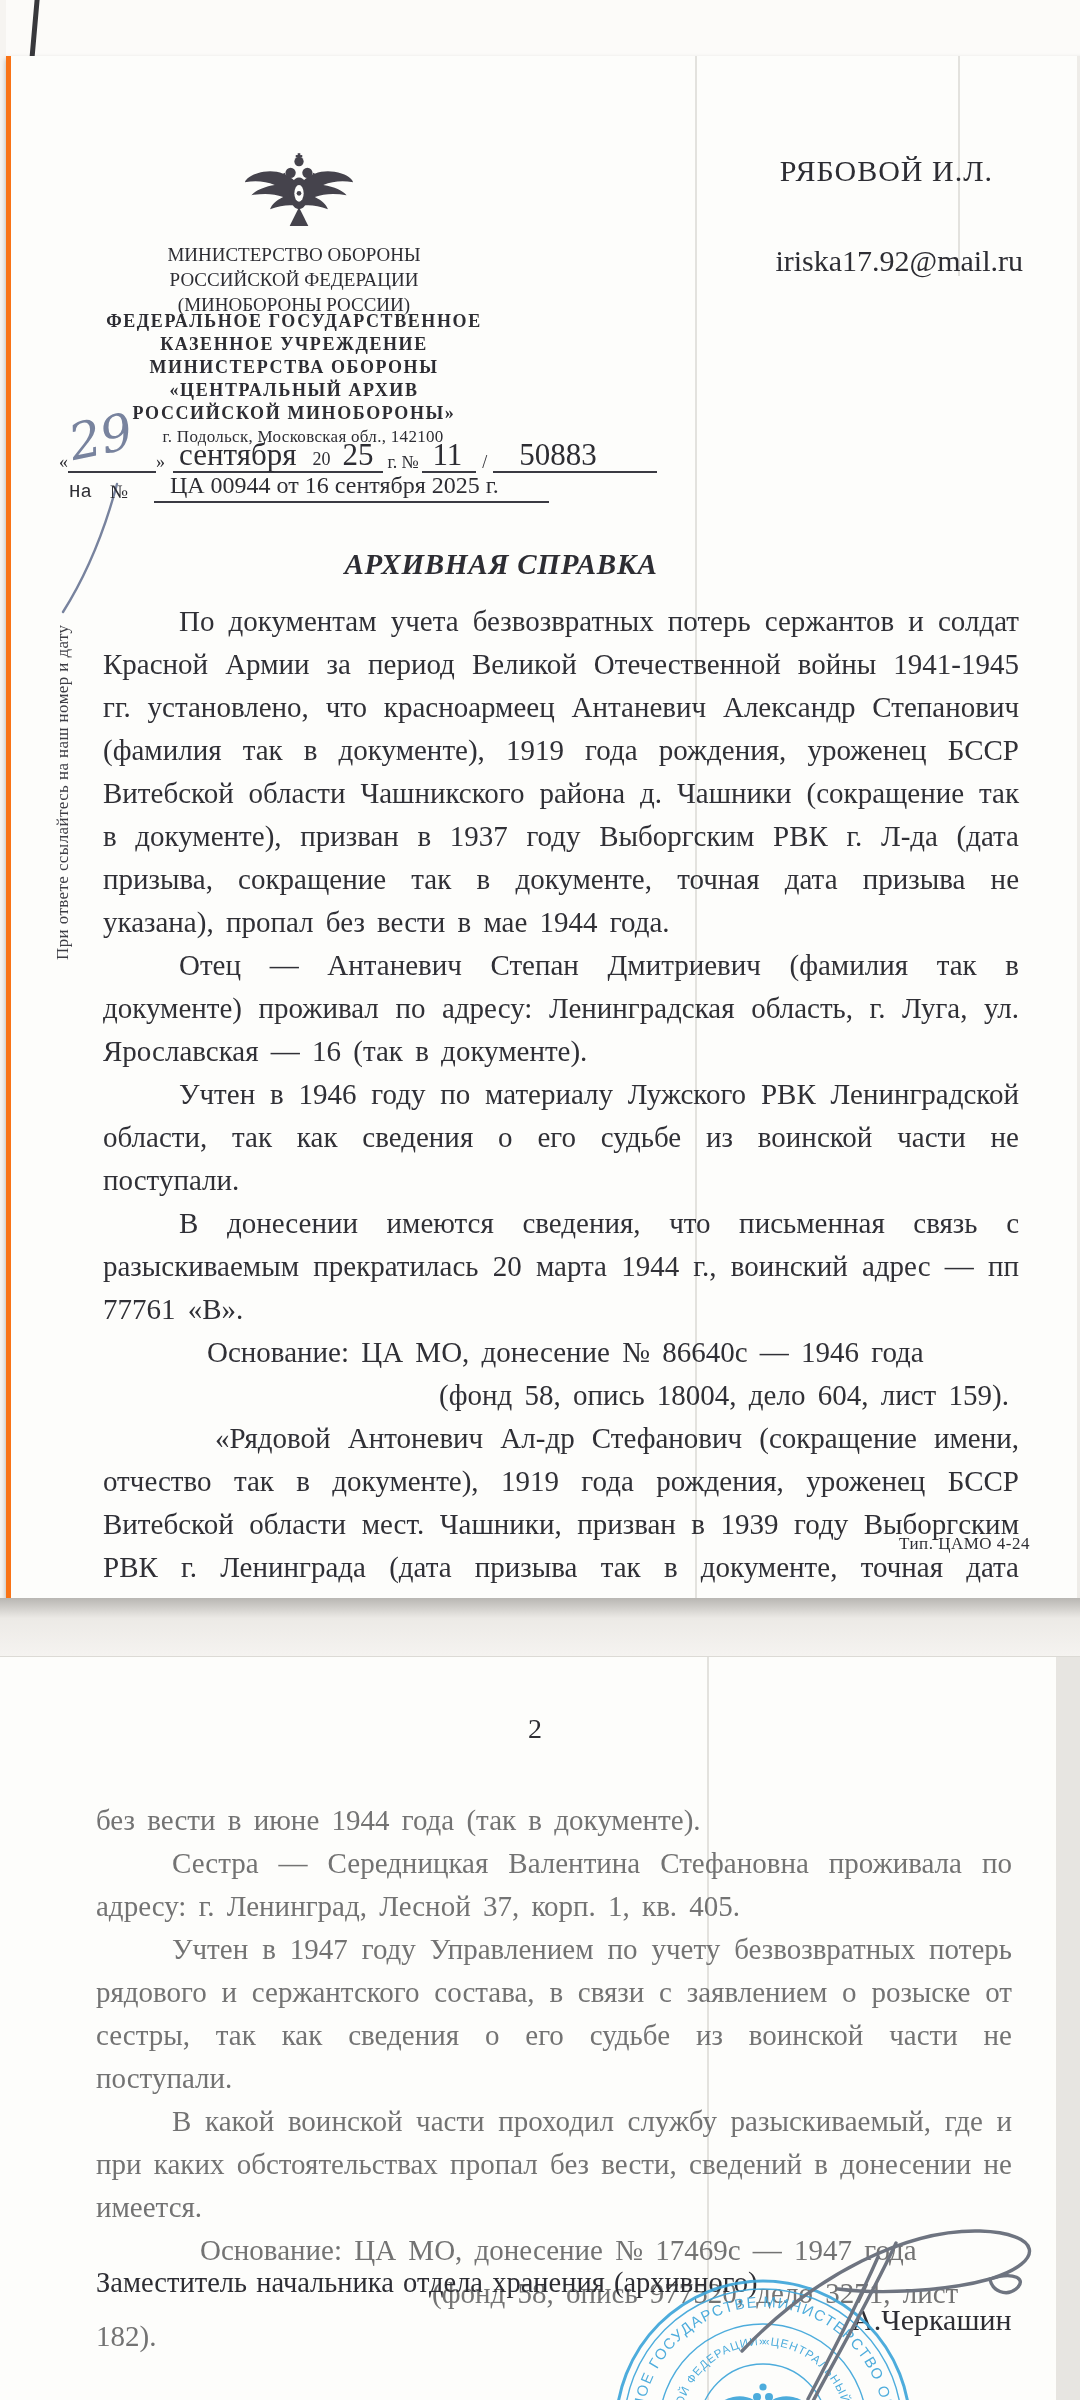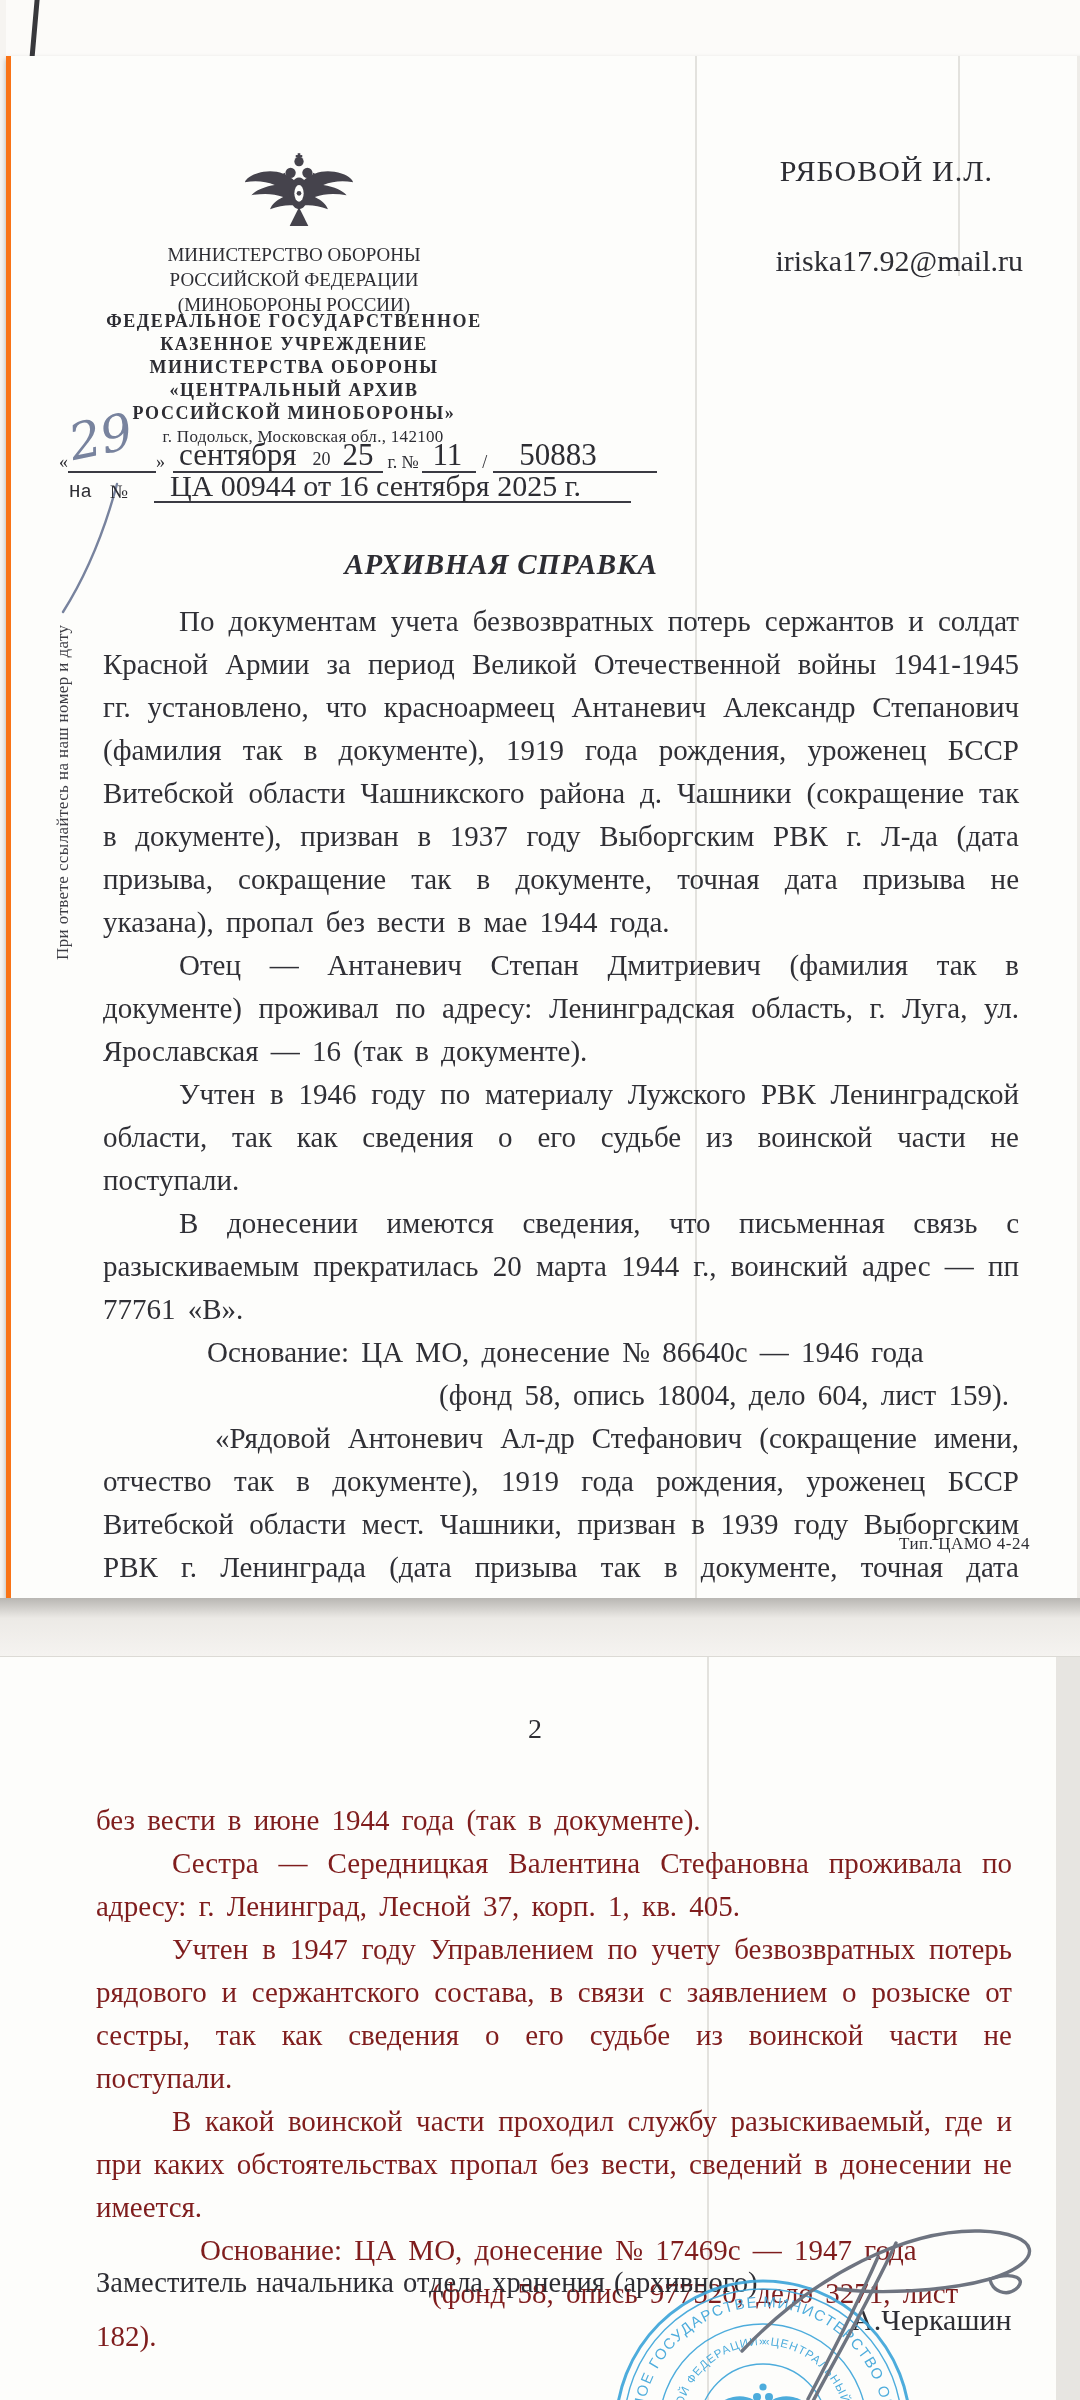--- a/index.html
+++ b/index.html
@@ -32,31 +32,31 @@
   .dateline{position:absolute;left:48px;top:384px;display:flex;align-items:flex-end;}
   .dateline .sm{font-size:18px;}
   .dateline .lg{font-size:31px;line-height:30px;}
   .u{border-bottom:2px solid #3a3a42;}
   .seg-blank{display:inline-block;width:88px;height:26px;}
   .hand-day{position:absolute;left:58px;top:352px;font-size:50px;font-style:italic;
     color:#78839e;transform:rotate(-12deg);font-family:"DejaVu Serif",serif;}
   .hand-flourish{position:absolute;left:28px;top:398px;}
   .refline{position:absolute;left:58px;top:415px;display:flex;align-items:flex-end;}
   .refline .sm{font-size:19px;margin-right:26px;}
-  .refline .lg{font-size:30px;line-height:29px;padding:0 50px 1px 16px;}
+  .refline .lg{font-size:24px;line-height:29px;padding:0 50px 1px 16px;}
   .side-note{position:absolute;left:42px;top:442px;height:462px;writing-mode:vertical-rl;
     transform:rotate(180deg);font-size:17px;color:#3d3d44;letter-spacing:.4px;}
   .doc-title{position:absolute;left:80px;top:492px;width:820px;text-align:center;
     font-size:29px;font-weight:bold;letter-spacing:.8px;font-style:italic;}
 
   
   .body1{position:absolute;left:92px;top:544px;width:916px;font-size:29px;line-height:43px;
     text-align:justify;word-spacing:5px;color:#303036;}
   .body2{position:absolute;left:96px;top:142px;width:916px;font-size:29px;line-height:43px;
-    text-align:justify;word-spacing:5px;color:#7f1d1d;}
+    text-align:justify;word-spacing:5px;color:#737373;}
   .body1 p,.body2 p{margin:0;}
   .para{text-indent:76px;}
   .no-indent{text-indent:0;}
   .quote{text-indent:112px;}
   .basis{text-indent:104px;text-align:left;}
   .basis-detail{text-indent:336px;text-align:left;}
   .footer-mark{position:absolute;left:888px;top:1478px;font-size:17px;letter-spacing:.5px;}
   .pagenum{position:absolute;left:90px;top:56px;width:890px;text-align:center;font-size:28px;}
   .sig-title{position:absolute;left:96px;top:610px;font-size:28.5px;word-spacing:2px;}
   .signer{position:absolute;left:852px;top:646px;font-size:30px;}

